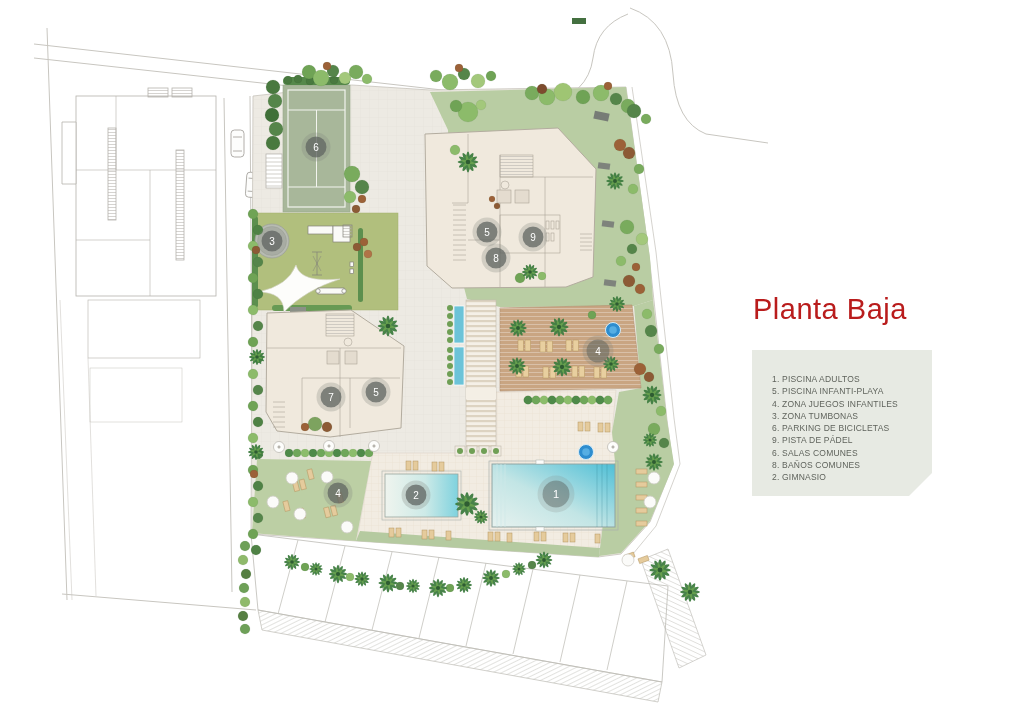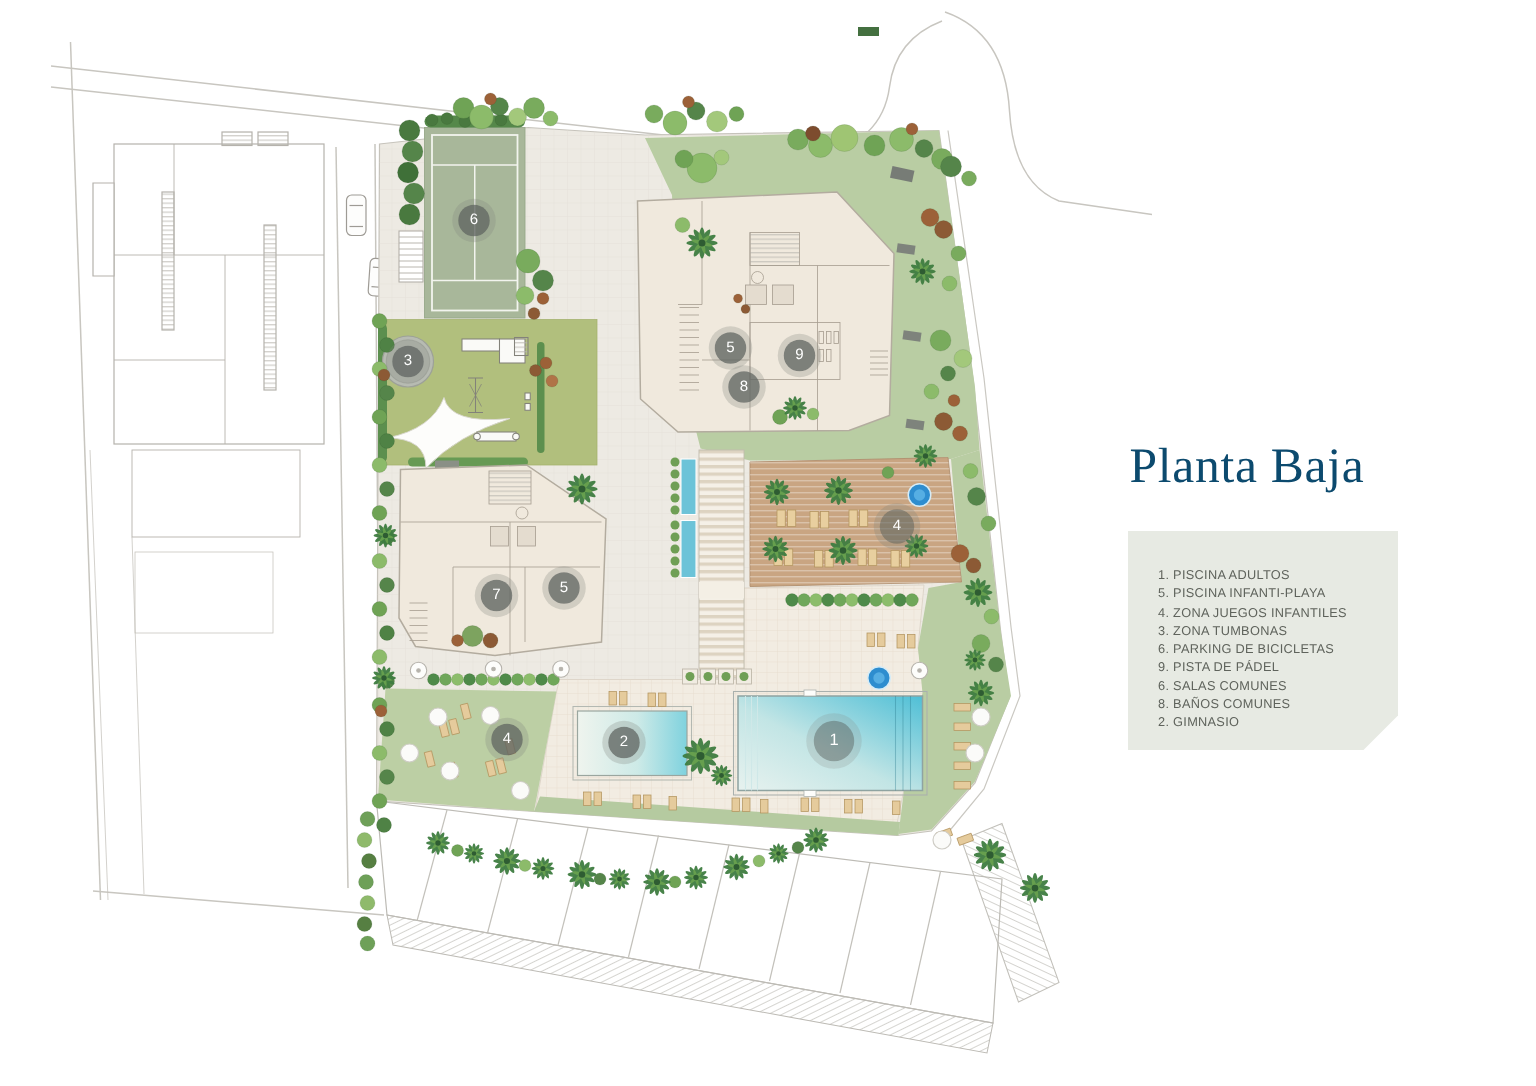--- a/index.html
+++ b/index.html
@@ -10,22 +10,22 @@
   .markers{position:absolute;left:0;top:0;width:100%;height:100%;pointer-events:none;}
   .marker{position:absolute;transform:translate(-50%,-50%);width:21px;height:21px;border-radius:50%;
           background:rgba(96,101,97,.80);box-shadow:0 0 0 4px rgba(128,132,126,.28);
           color:#ffffff;font:400 10px/1 "Liberation Sans",sans-serif;
           display:flex;align-items:center;justify-content:center;}
   .marker.md{width:23px;height:23px;background:rgba(96,101,97,.62);}
   .marker.lg{width:27px;height:27px;background:rgba(92,98,95,.55);font-size:11px;
              box-shadow:0 0 0 5px rgba(128,132,126,.2);}
   
   .panel{position:absolute;left:752px;top:293px;width:190px;}
-  .title{margin:0 0 13px 1px;font-family:Liberation Serif, serif;font-weight:400;
-         font-size:33px;letter-spacing:.5px;color:#0c4a6e;}
+  .title{margin:0 0 13px 1px;font-family:Liberation Sans, sans-serif;font-weight:400;
+         font-size:29px;letter-spacing:.5px;color:#b91c1c;}
   .legend{width:180px;height:146px;background:#e7eae3;box-sizing:border-box;
           padding:23px 8px 0 20px;
           clip-path:polygon(0 0,100% 0,100% calc(100% - 23px),calc(100% - 23px) 100%,0 100%);margin-top:24px;}
   .legend-item{font-size:8.5px;line-height:12.3px;letter-spacing:.2px;color:#5f635c;white-space:nowrap;}
 </style>
 </head>
 <body>
 
 <div class="stage">
 

